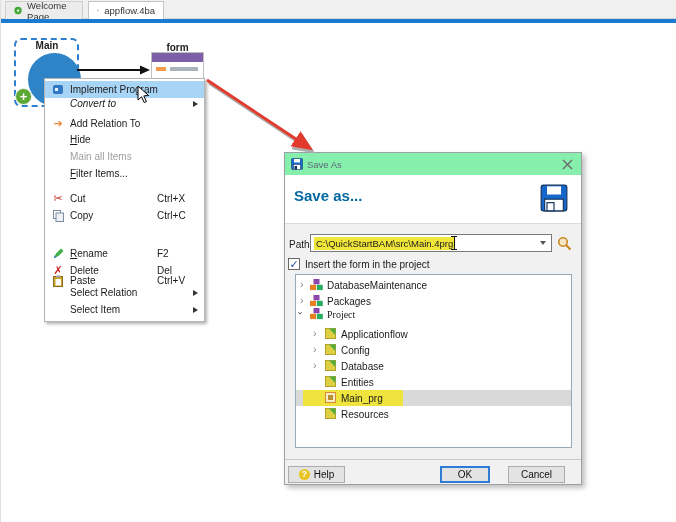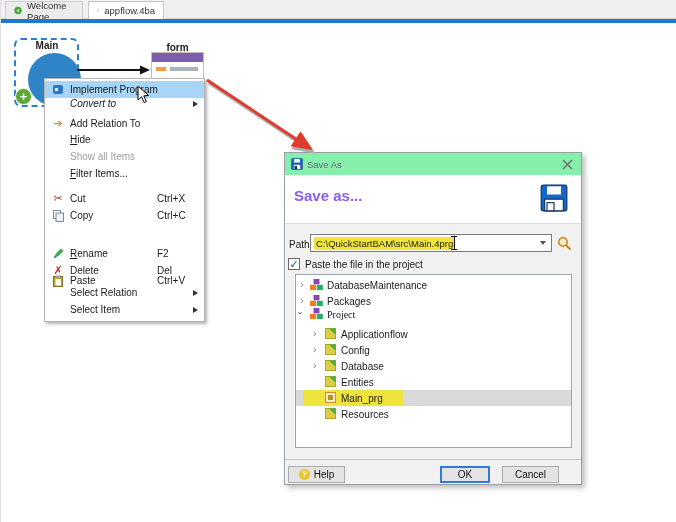--- a/index.html
+++ b/index.html
@@ -45,21 +45,21 @@
   .cursor { position:absolute; left:136px; top:85px; z-index:30; }
 
   
   .svg-abs { position:absolute; z-index:20; pointer-events:none; }
 
   
   .dialog { position:absolute; left:283px; top:152px; width:298px; height:333px; background:#f1f1f1; border:1px solid #9aa0a6; box-shadow:3px 3px 5px rgba(0,0,0,0.25); z-index:10; font-size:10px; color:#1a1a1a; }
   .dlg-titlebar { position:absolute; left:0; top:0; width:100%; height:22px; background:#86efac; }
   .dlg-title { position:absolute; left:22px; top:6px; font-size:9.5px; color:#5f6b77; }
   .dlg-header { position:absolute; left:0; top:22px; width:100%; height:49px; background:#ffffff; border-bottom:1px solid #dcdcdc; }
-  .dlg-heading { position:absolute; left:9px; top:12px; font-size:15px; font-weight:bold; color:#8b5cf6; }
+  .dlg-heading { position:absolute; left:9px; top:12px; font-size:15px; font-weight:bold; color:#0369a1; }
   .path-label { position:absolute; left:4px; top:86px; }
   .combo { position:absolute; left:25px; top:81px; width:242px; height:18px; background:#fff; border:1px solid #7a7a7a; }
   .combo-hl { position:absolute; left:3px; top:2px; height:13px; background:#f0e63a; font-size:9.5px; line-height:13px; padding:0 2px; white-space:nowrap; }
   .ibeam { position:absolute; left:140px; top:1px; width:6px; height:14px; }
   .ibeam::before { content:""; position:absolute; left:2.5px; top:0; width:1px; height:14px; background:#111; }
   .ibeam::after { content:""; position:absolute; left:0; top:0; width:6px; height:1px; background:#111; box-shadow:0 13px 0 #111; }
   .combo-arrow { position:absolute; right:5px; top:6px; width:0; height:0; border-top:4px solid #555; border-left:3.5px solid transparent; border-right:3.5px solid transparent; }
   .browse-btn { position:absolute; left:271px; top:82px; width:16px; height:16px; display:flex; align-items:center; justify-content:center; }
   .chk { position:absolute; left:3px; top:105px; width:12px; height:12px; background:#fff; border:1px solid #6a6a6a; color:#1f4e9c; font-size:11px; line-height:10px; text-align:center; font-weight:bold; }
   .chk-label { position:absolute; left:20px; top:106px; }
@@ -70,21 +70,21 @@
   .t-chev { position:absolute; top:1px; font-size:11px; color:#8a8a8a; }
   .t-chev.open { color:#404040; display:inline-block; transform:rotate(90deg); }
   .t-icon { position:absolute; top:2px; }
   .t-label { position:absolute; top:2.5px; }
   .lvl0 .t-chev { left:4px; } .lvl0 .t-icon { left:14px; } .lvl0 .t-label { left:31px; }
   .lvl1 .t-chev { left:17px; } .lvl1 .t-icon { left:29px; } .lvl1 .t-label { left:45px; }
   .dlg-sep { position:absolute; left:0; top:306px; width:100%; height:1px; background:#c9c9c9; }
   .btn { position:absolute; top:313px; height:17px; background:#e3e3e3; border:1px solid #acacac; font-size:10px; color:#111; display:flex; align-items:center; justify-content:center; gap:4px; }
   .btn-help { left:3px; width:57px; }
   .btn-ok { left:155px; width:50px; border:1px solid #2e7cd6; box-shadow:inset 0 0 0 1px #2e7cd6; }
-  .btn-cancel { left:217px; width:57px;text-align:right; }
+  .btn-cancel { left:223px; width:57px;text-align:right; }
   .help-q { width:11px; height:11px; border-radius:50%; background:#e8c522; color:#fff; font-size:9px; font-weight:bold; line-height:11px; text-align:center; }
 </style>
 </head>
 <body>
 
 <div id="screen">
 
   <div class="tabbar"></div>
   <div class="tab inactive">
     <svg width="11" height="11" viewBox="0 0 11 11">
@@ -133,21 +133,21 @@
       <span class="mi-sub"></span>
     </div>
     <div class="menu-row" style="top:36px;">
       <span class="mi-icon arrow-or">➔</span>
       <span class="mi-label">Add Relation To</span>
     </div>
     <div class="menu-row" style="top:52px;">
       <span class="mi-label ul-first">Hide</span>
     </div>
     <div class="menu-row disabled" style="top:69px;">
-      <span class="mi-label">Show all Items</span>
+      <span class="mi-label">Main all Items</span>
     </div>
     <div class="menu-row" style="top:86px;">
       <span class="mi-label ul-first">Filter Items...</span>
     </div>
     <div class="menu-row" style="top:111px;">
       <span class="mi-icon scissors">✂</span>
       <span class="mi-label">Cut</span>
       <span class="mi-short">Ctrl+X</span>
     </div>
     <div class="menu-row" style="top:128px;">
@@ -245,21 +245,21 @@
       <span class="combo-arrow"></span>
     </div>
     <div class="browse-btn">
       <svg width="15" height="15" viewBox="0 0 15 15">
         <circle cx="6" cy="6" r="4.2" fill="#f7e9c6" stroke="#c8881e" stroke-width="1.6"></circle>
         <line x1="9.2" y1="9.2" x2="13.5" y2="13.5" stroke="#c8881e" stroke-width="2.2"></line>
       </svg>
     </div>
 
     <div class="chk">✓</div>
-    <span class="chk-label">Paste the file in the project</span>
+    <span class="chk-label">Insert the form in the project</span>
 
     <div class="tree">
 
       <div class="t-row lvl0" style="top:2px;">
         <span class="t-chev">›</span>
         <span class="t-icon">
           <svg width="13" height="12" viewBox="0 0 13 12">
               <rect x="3.5" y="0" width="6" height="5.3" fill="#8e44ad"></rect>
               <rect x="0" y="5.8" width="6" height="5.3" fill="#e67e22"></rect>
               <rect x="6.8" y="5.8" width="6" height="5.3" fill="#27ae60"></rect>

